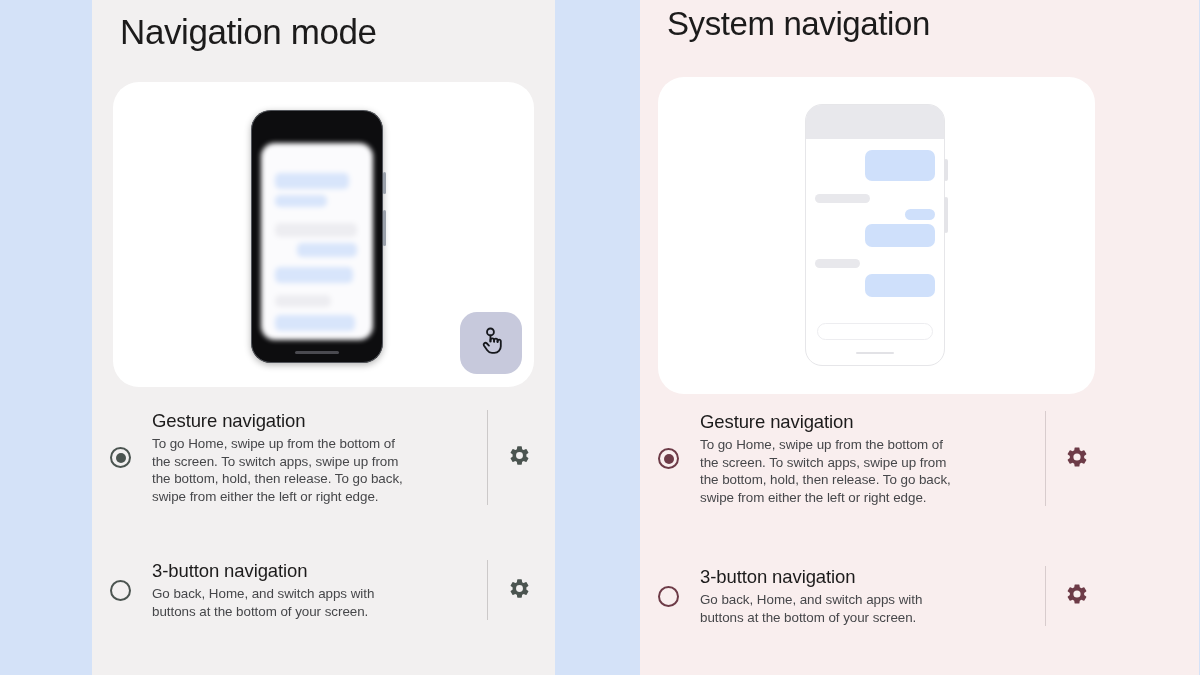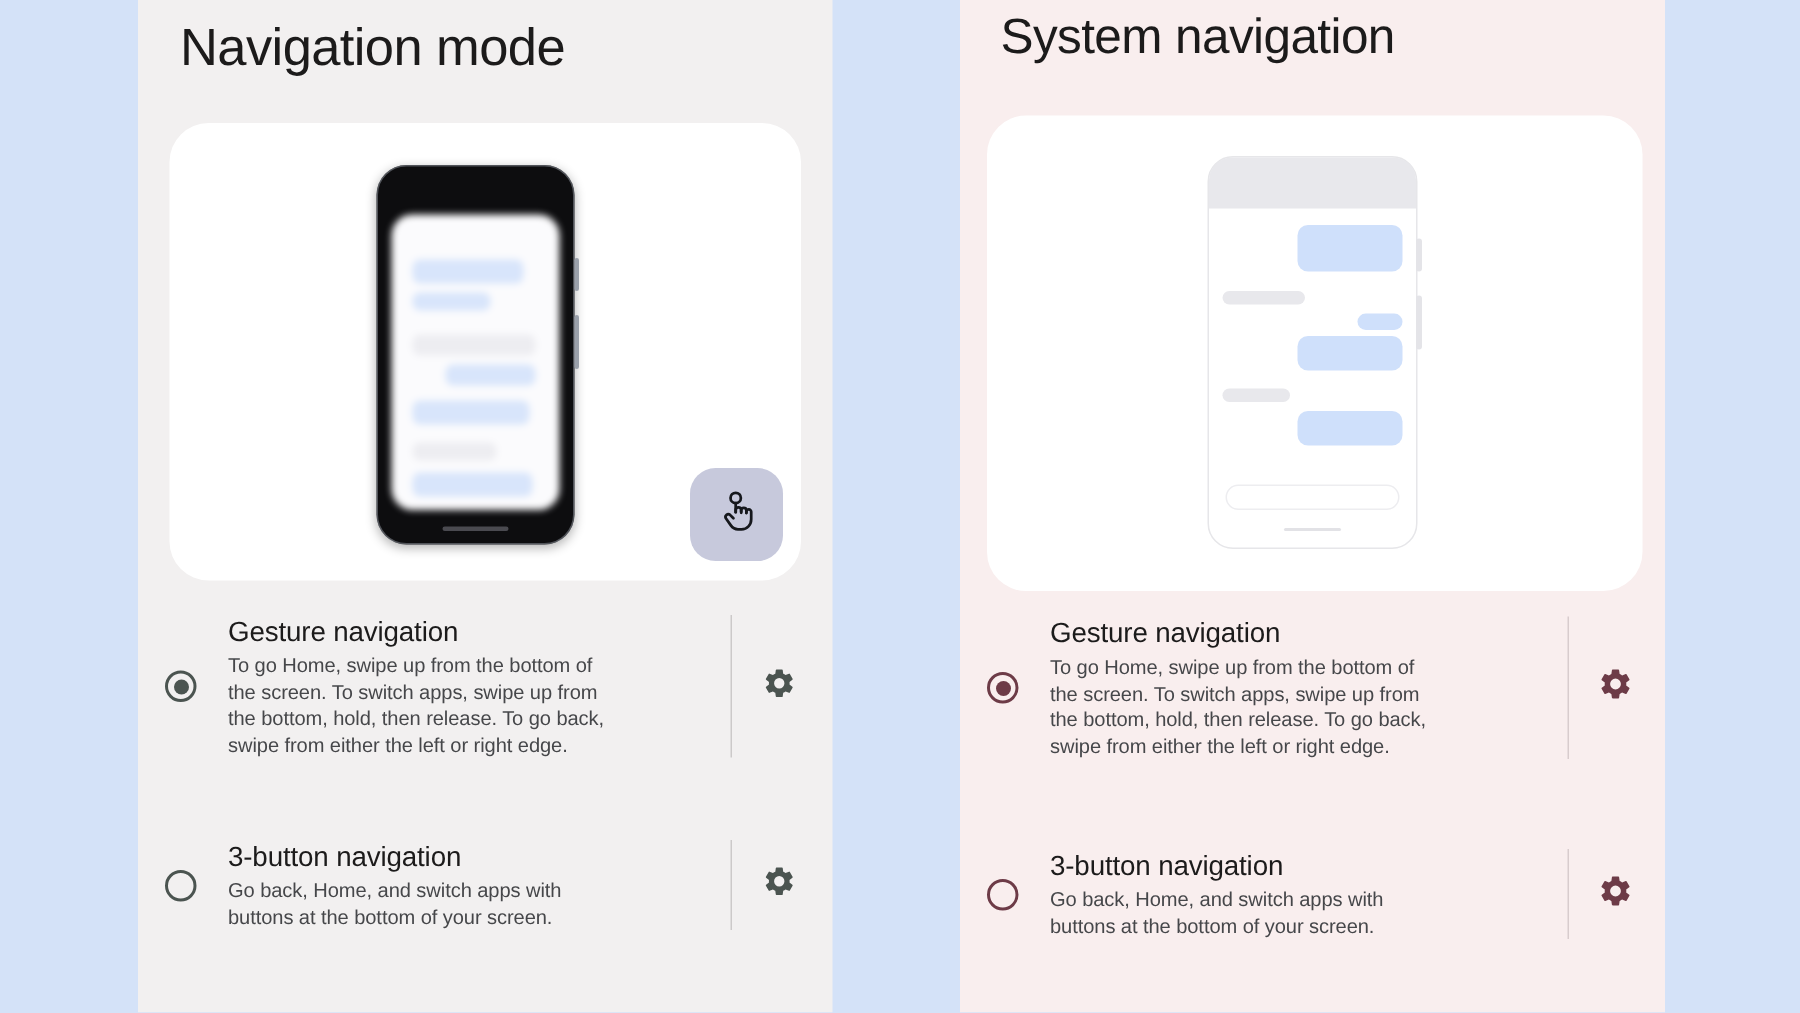--- a/index.html
+++ b/index.html
@@ -25,21 +25,21 @@
   }
 
   .panel-left {
     left: 92px;
     width: 463px;
     background: #f2f0f0;
   }
 
   .panel-right {
     left: 640px;
-    width: 470px;
+    width: 559px;
     background: #f9eeee;
   }
 
   
   .panel-title {
     font-size: 35px;
     font-weight: 400;
     letter-spacing: -0.4px;
     color: #1c1b1b;
     white-space: nowrap;

